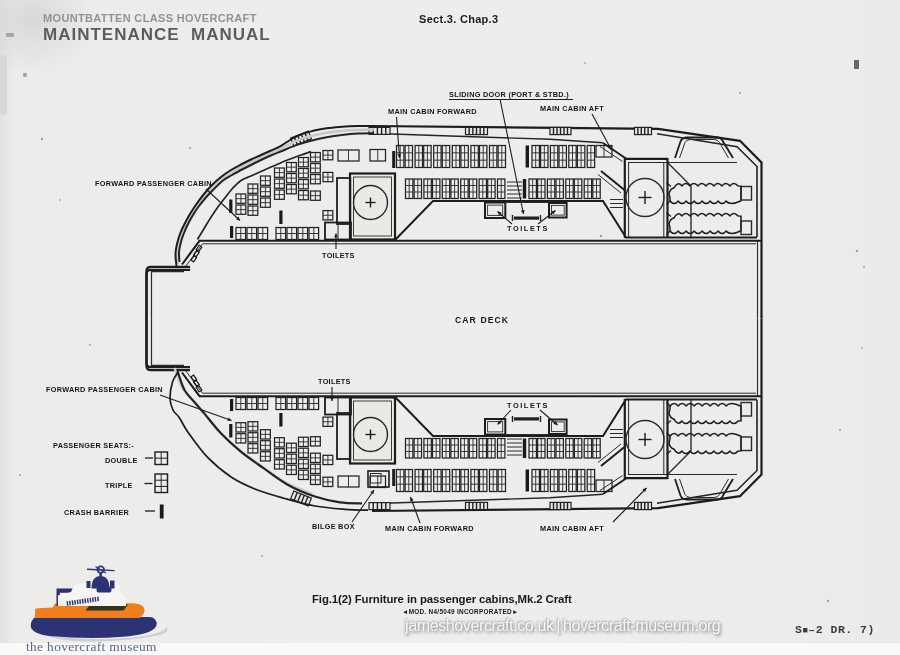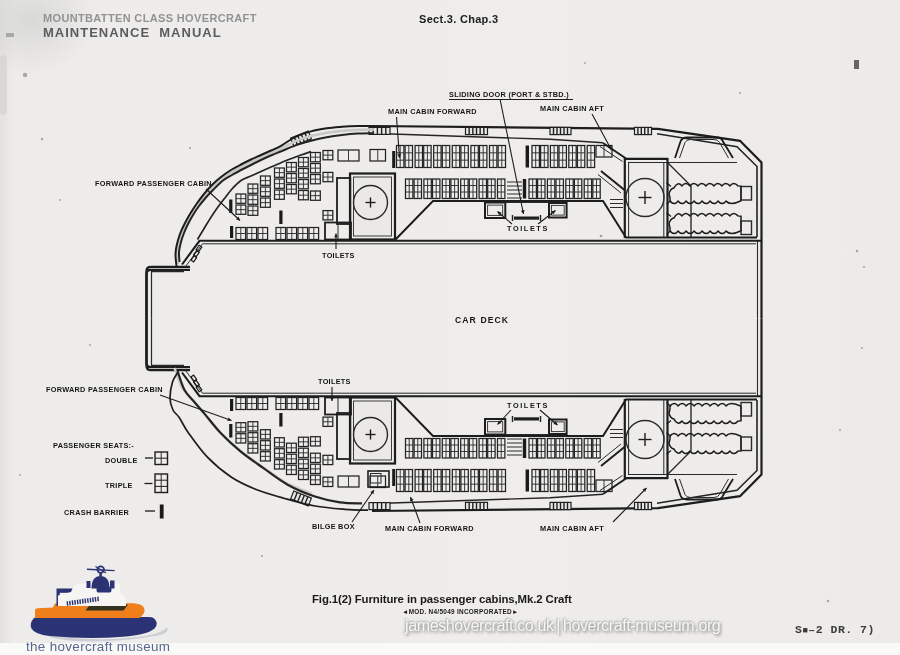--- a/index.html
+++ b/index.html
@@ -12,21 +12,21 @@
   background:linear-gradient(90deg,#e3e2e0 0px,#edecea 14px,#eeedeb 60%,#ecebe9 100%);"></div>
 
 <div class="abs" style="left:0;top:643px;width:900px;height:12px;background:#f9f9f7;"></div>
 
 <div class="abs" style="left:-35px;top:-35px;width:130px;height:110px;background:radial-gradient(closest-side,#c8c8c6,rgba(200,200,198,0)); opacity:0.55;"></div>
 
 <div class="abs" style="left:0;top:55px;width:7px;height:60px;background:#d6d5d3;border-radius:4px;opacity:0.8;"></div>
 
 <div class="abs" style="left:43px;top:12px;font-size:11px;font-weight:bold;letter-spacing:0.35px;color:#929292;">MOUNTBATTEN CLASS HOVERCRAFT</div>
 
-<div class="abs" style="left:43px;top:25px;font-size:13px;font-weight:bold;letter-spacing:1.0px;color:#5c5c60;">MAINTENANCE&nbsp; MANUAL</div>
+<div class="abs" style="left:43px;top:25px;font-size:17px;font-weight:bold;letter-spacing:1.0px;color:#5c5c60;">MAINTENANCE&nbsp; MANUAL</div>
 
 <div class="abs" style="left:419px;top:13px;font-size:11px;font-weight:bold;letter-spacing:0.3px;color:#1d1d1d;">Sect.3. Chap.3</div>
 
 <svg class="abs" style="left:0;top:0;filter:blur(0.28px);" width="900" height="655" viewBox="0 0 900 655">
   <defs>
     <g id="tophalf">
 
 <path d="M 190,266.8 L 151,266.8 Q 146.5,266.8 146.5,271 L 146.5,363 Q 146.5,367.2 151,367.2 L 190,367.2" fill="none" stroke="#1d1d1d" stroke-width="2.3"></path>
 
 <path d="M 184,271.6 L 151.5,271.6 L 151.5,318.5" fill="none" stroke="#2a2a2a" stroke-width="1.2"></path>
@@ -600,21 +600,21 @@
   <path d="M66.5,33 C66.5,25 70,21 75.5,21 C81,21 84.5,25 84.5,33 L84.5,33.5 L66.5,33.5 Z" fill="#2b3374"></path>
   <rect x="61.5" y="26" width="4" height="7" fill="#2b3374"></rect>
   <rect x="85" y="25.5" width="4.5" height="8" fill="#2b3374"></rect>
   <rect x="74.3" y="18.3" width="2.6" height="3" fill="#2b3374"></rect>
 
   <circle cx="75.7" cy="14.6" r="3.3" fill="none" stroke="#2b3374" stroke-width="1.8"></circle>
   <line x1="62" y1="14.2" x2="89.5" y2="15.6" stroke="#2b3374" stroke-width="1.4"></line>
   <line x1="70.5" y1="11.5" x2="81" y2="18" stroke="#2b3374" stroke-width="1.1"></line>
 </svg>
 
-<div style="position:absolute;left:26px;top:638.5px;font-family:Liberation Sans, sans-serif;font-size:13.4px;letter-spacing:0.35px;color:#57678f;">the hovercraft museum</div>
+<div style="position:absolute;left:26px;top:638.5px;font-family:Liberation Serif, serif;font-size:13.4px;letter-spacing:0.35px;color:#57678f;">the hovercraft museum</div>
 
 <div class="abs" style="left:312px;top:593px;font-size:11.4px;font-weight:bold;letter-spacing:-0.1px;color:#1a1a1a;white-space:nowrap;">Fig.1(2) Furniture  in  passenger  cabins,Mk.2 Craft</div>
 
 <div class="abs" style="left:402px;top:608px;font-size:6.4px;font-weight:bold;letter-spacing:0.3px;color:#1a1a1a;white-space:nowrap;">◄MOD. N4/5049  INCORPORATED►</div>
 
 <div class="abs" style="left:405px;top:617px;font-size:16px;color:rgba(252,252,250,0.92);letter-spacing:-0.38px;white-space:nowrap;
   text-shadow:0 0 2.5px #a8a8a8, 1.5px 1.5px 3px #979797, -1px -1px 2px #b5b5b5;">jameshovercraft.co.uk | hovercraft-museum.org</div>
 
 <div class="abs" style="left:795px;top:623px;font-size:11.5px;font-weight:bold;color:rgba(20,20,20,0.82);white-space:nowrap;letter-spacing:0.5px;font-family:Liberation Mono, monospace;">S<span style="font-size:9px;">■</span>–2 DR. 7)</div>
 

